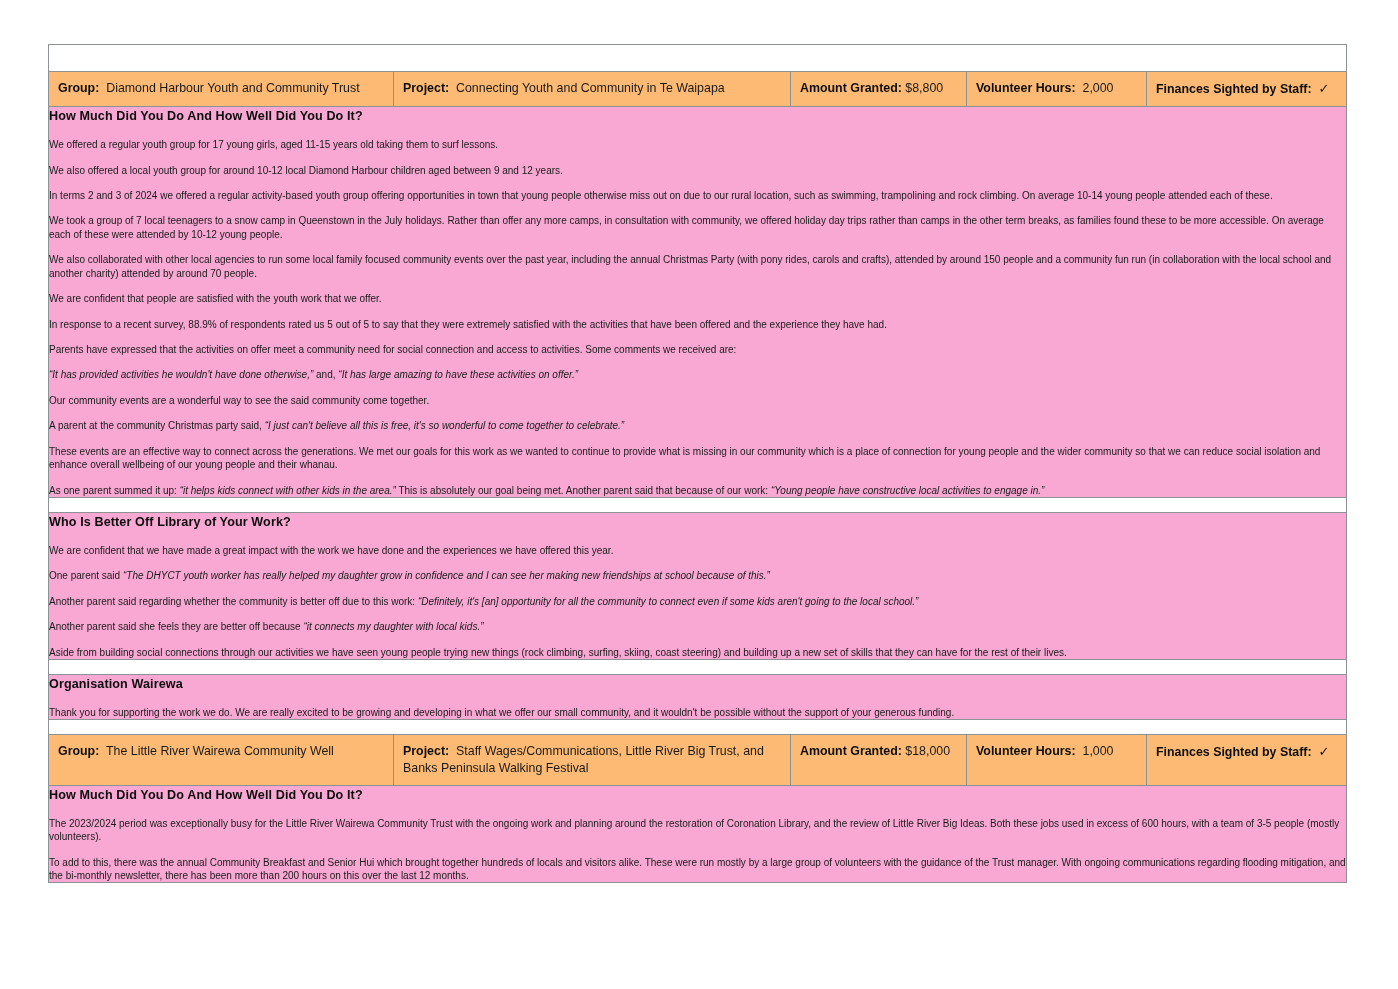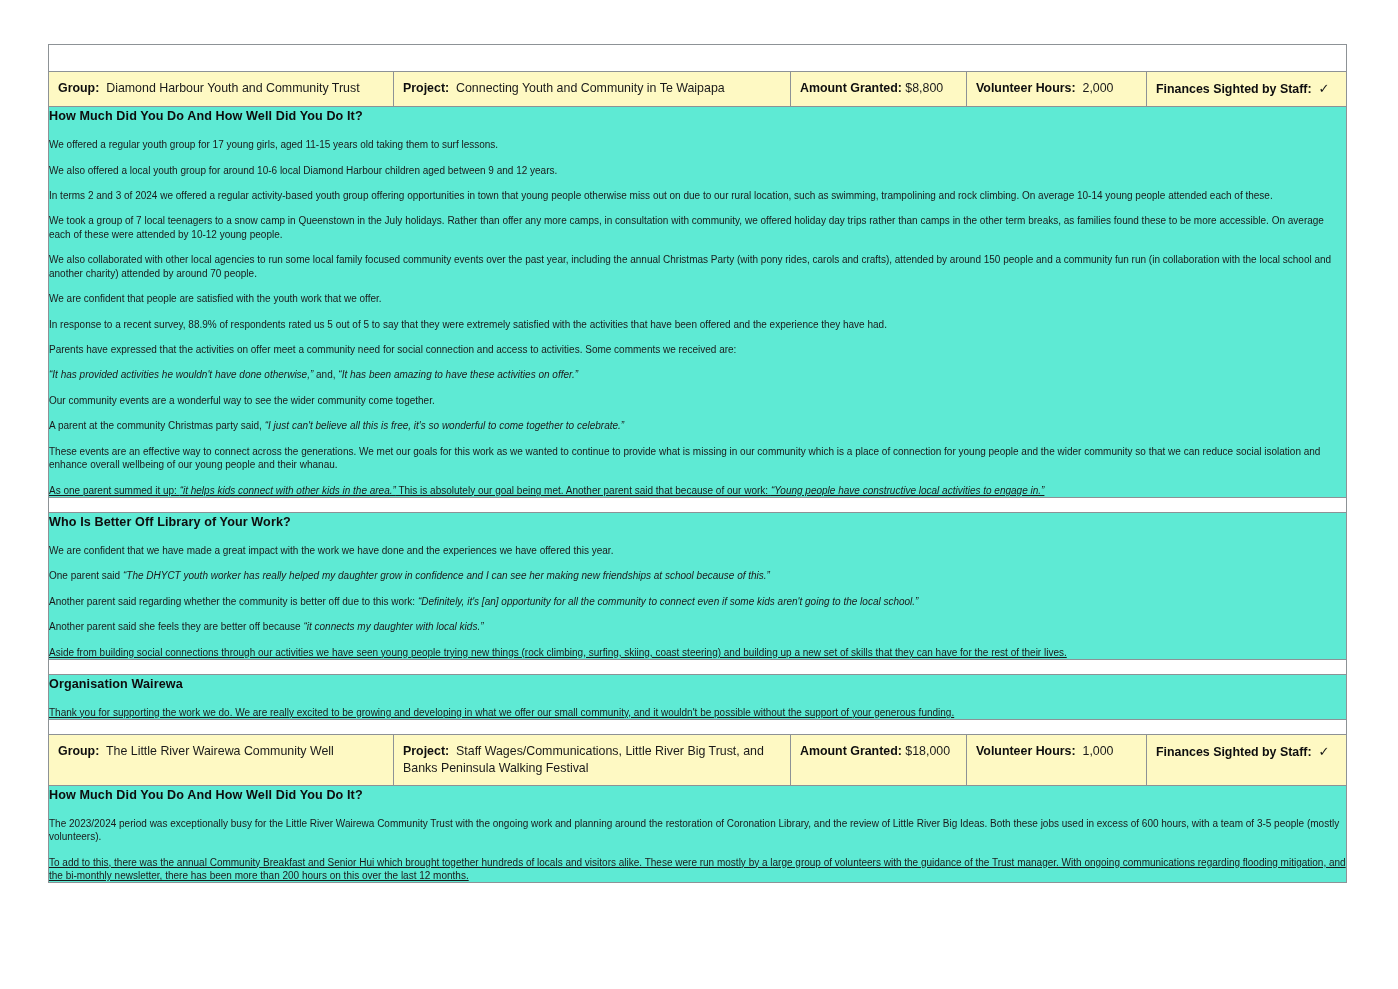--- a/index.html
+++ b/index.html
@@ -44,58 +44,58 @@
     border-top: none;
     border-bottom: none;
     height: 14px;
     background: #ffffff;
   }
   .gap-row.closed td {
     border-bottom: 1px solid #8d9296;
   }
   
   tr.meta-row > td {
-    background: #fef9c3;
+    background: #fdba74;
     padding: 8px 9px 9px 9px;
     border: 1px solid #8d9296;
     font-size: 12.4px;
     line-height: 1.32;
   }
   .meta-label {
     font-weight: bold;
     color: #0e0e0e;
   }
   .meta-value {
     font-weight: normal;
     color: #1a1a1a;
   }
   .tick {
     font-weight: normal;
     font-size: 13px;
   }
   
   td.content {
     padding: 8px 10px 10px 10px;
-    background: #5eead4;
+    background: #f9a8d4;
   }
   h2.section-title {
     margin: 1px 0 13px 0;
     font-size: 12.6px;
     font-weight: bold;
     color: #0d0d0d;
     letter-spacing: 0.1px;
   }
   p.para {
     margin: 0 0 12px 0;
     font-size: 10px;
     line-height: 1.345;
     color: #1a1a1a;
     text-align: left;
   }
-  p.para:last-child { margin-bottom: 0; text-decoration: underline; }
+  p.para:last-child { margin-bottom: 0; }
   p.para em, em.q {
     font-style: italic;
   }
 </style>
 </head>
 <body>
 
 <div class="page">
   <table class="report">
     <colgroup>
@@ -113,29 +113,29 @@
           <td><span class="meta-label">Group:</span>&nbsp; <span class="meta-value">Diamond Harbour Youth and Community Trust</span></td>
           <td><span class="meta-label">Project:</span>&nbsp; <span class="meta-value">Connecting Youth and Community in Te Waipapa</span></td>
           <td><span class="meta-label">Amount Granted:</span> <span class="meta-value">$8,800</span></td>
           <td><span class="meta-label">Volunteer Hours:</span>&nbsp; <span class="meta-value">2,000</span></td>
           <td><span class="meta-label">Finances Sighted by Staff:</span>&nbsp; <span class="tick">✓</span></td>
         </tr>
         <tr>
           <td class="content" colspan="5">
             <h2 class="section-title">How Much Did You Do And How Well Did You Do It?</h2>
             <p class="para">We offered a regular youth group for 17 young girls, aged 11-15 years old taking them to surf lessons.</p>
-            <p class="para">We also offered a local youth group for around 10-6 local Diamond Harbour children aged between 9 and 12 years.</p>
+            <p class="para">We also offered a local youth group for around 10-12 local Diamond Harbour children aged between 9 and 12 years.</p>
             <p class="para">In terms 2 and 3 of 2024 we offered a regular activity-based youth group offering opportunities in town that young people otherwise miss out on due to our rural location, such as swimming, trampolining and rock climbing. On average 10-14 young people attended each of these.</p>
             <p class="para">We took a group of 7 local teenagers to a snow camp in Queenstown in the July holidays. Rather than offer any more camps, in consultation with community, we offered holiday day trips rather than camps in the other term breaks, as families found these to be more accessible. On average each of these were attended by 10-12 young people.</p>
             <p class="para">We also collaborated with other local agencies to run some local family focused community events over the past year, including the annual Christmas Party (with pony rides, carols and crafts), attended by around 150 people and a community fun run (in collaboration with the local school and another charity) attended by around 70 people.</p>
             <p class="para">We are confident that people are satisfied with the youth work that we offer.</p>
             <p class="para">In response to a recent survey, 88.9% of respondents rated us 5 out of 5 to say that they were extremely satisfied with the activities that have been offered and the experience they have had.</p>
             <p class="para">Parents have expressed that the activities on offer meet a community need for social connection and access to activities. Some comments we received are:</p>
-            <p class="para"><em>“It has provided activities he wouldn't have done otherwise,”</em> and, <em>“It has been amazing to have these activities on offer.”</em></p>
-            <p class="para">Our community events are a wonderful way to see the wider community come together.</p>
+            <p class="para"><em>“It has provided activities he wouldn't have done otherwise,”</em> and, <em>“It has large amazing to have these activities on offer.”</em></p>
+            <p class="para">Our community events are a wonderful way to see the said community come together.</p>
             <p class="para">A parent at the community Christmas party said, <em>“I just can't believe all this is free, it's so wonderful to come together to celebrate.”</em></p>
             <p class="para">These events are an effective way to connect across the generations. We met our goals for this work as we wanted to continue to provide what is missing in our community which is a place of connection for young people and the wider community so that we can reduce social isolation and enhance overall wellbeing of our young people and their whanau.</p>
             <p class="para">As one parent summed it up: <em>“it helps kids connect with other kids in the area.”</em> This is absolutely our goal being met. Another parent said that because of our work: <em>“Young people have constructive local activities to engage in.”</em></p>
           </td>
         </tr>
         <tr class="gap-row">
           <td colspan="5"></td>
         </tr>
         <tr>
           <td class="content" colspan="5">

